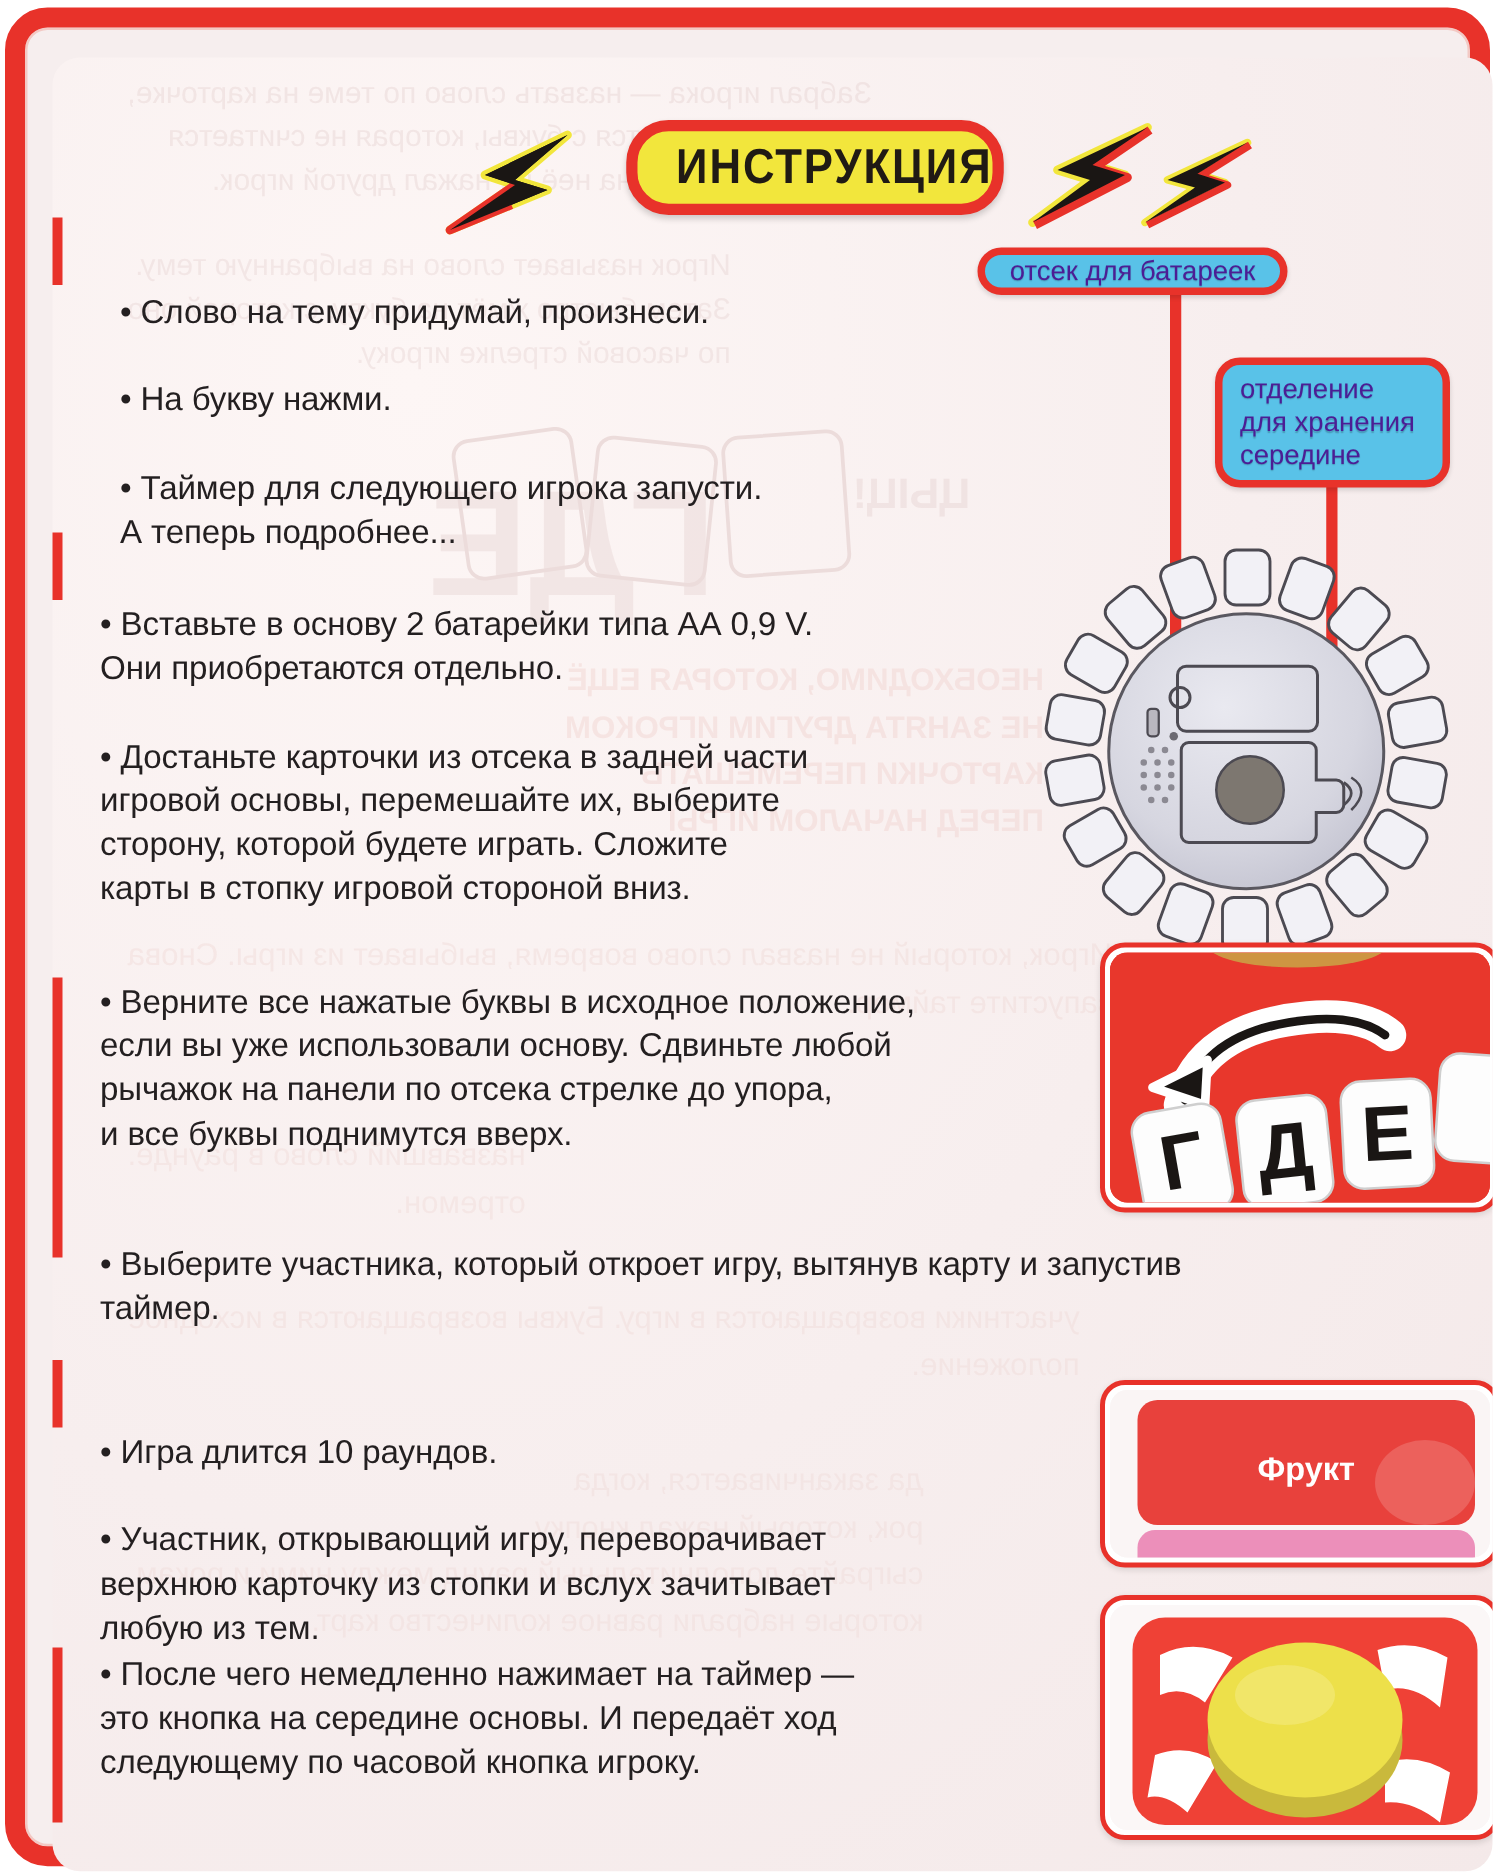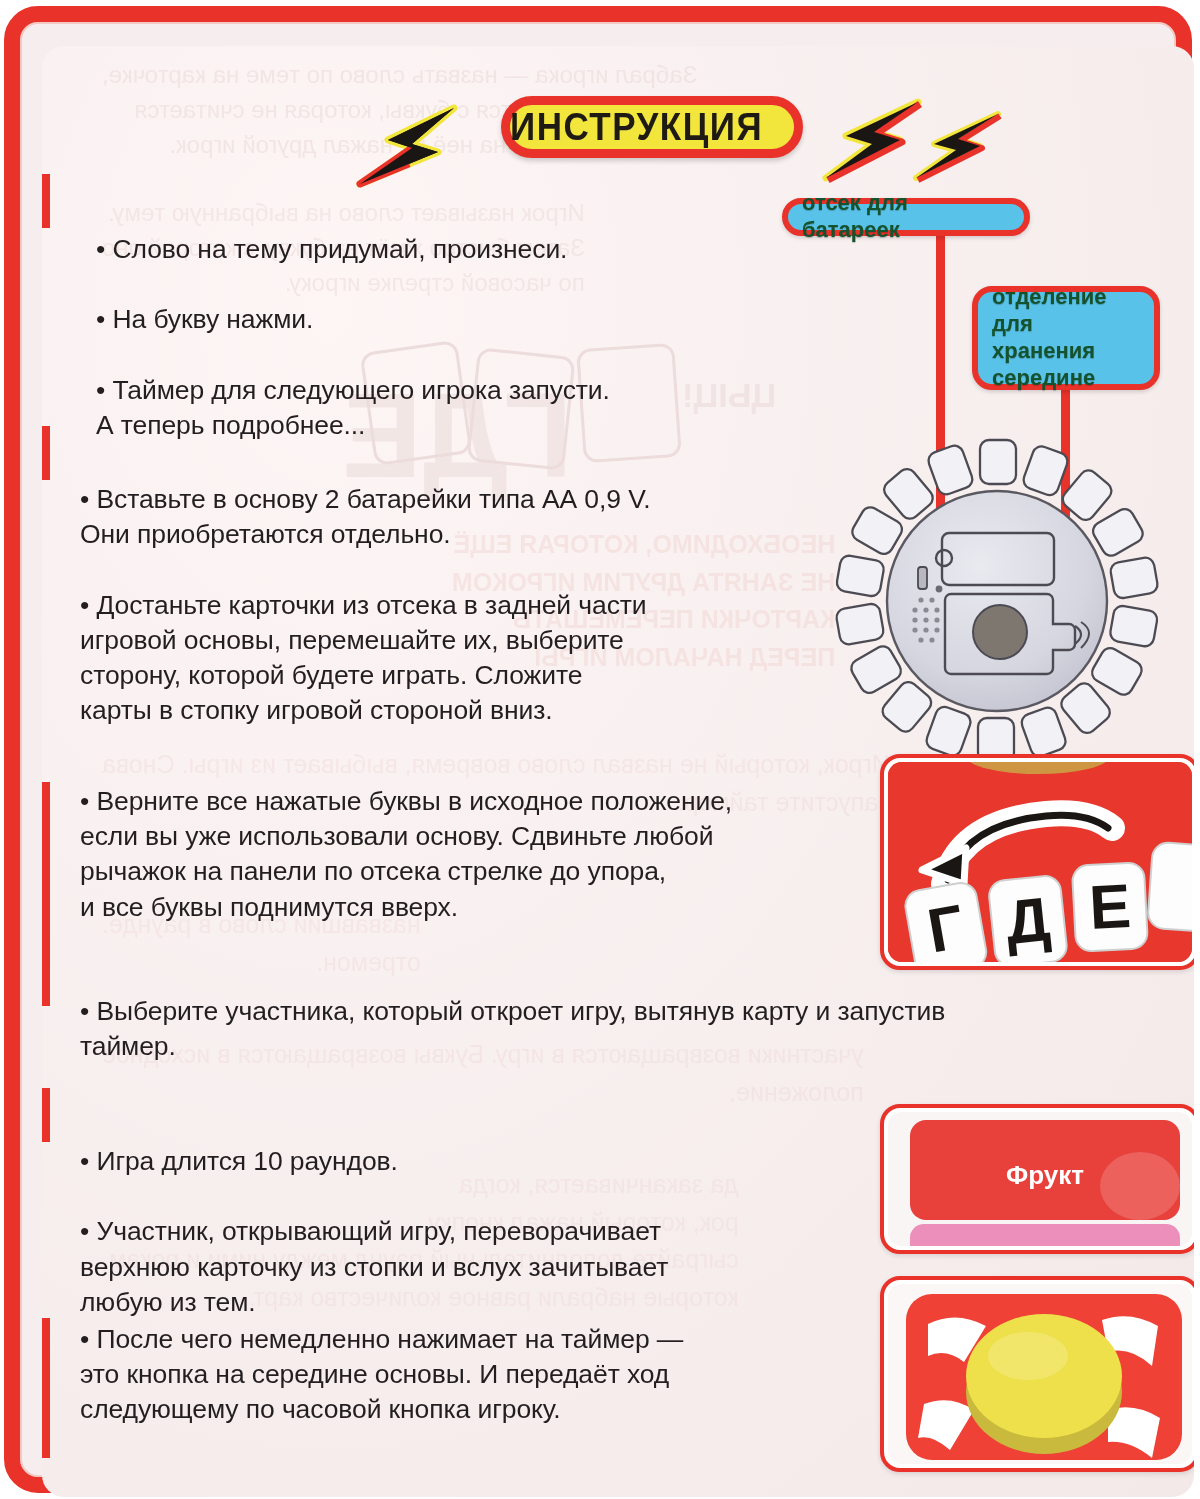--- a/index.html
+++ b/index.html
@@ -31,24 +31,24 @@
 
   
   .wm{position:absolute;color:#ead9d8;font-weight:700;
       transform:scaleX(-1);user-select:none;pointer-events:none;
       font-family:"Liberation Sans",sans-serif;}
   .wm-outline{position:absolute;border:3px solid #ecdcdb;border-radius:14px;
       transform:rotate(-8deg);pointer-events:none;}
 
   
   #title-badge{
-    position:absolute;left:459px;top:50px;width:302px;height:62px;
+    position:absolute;left:459px;top:50px;width:302px;height:76px;
     background:#f2e63c;border:9px solid #e8322a;border-radius:34px;
     box-sizing:border-box;
-    display:flex;align-items:center;justify-content:flex-start;
+    display:flex;align-items:center;justify-content:flex-end;
     box-shadow:0 3px 5px rgba(0,0,0,.18);
   }
   #title-badge span{
     font-size:35px;font-weight:700;letter-spacing:1.5px;color:#201a14;
     font-family:"Liberation Sans",sans-serif;
     transform:scaleY(1.12);
   }
 
   
   .bolt{position:absolute;pointer-events:none;}
@@ -77,21 +77,21 @@
     font-size:26.5px;line-height:1.33;
     font-family:"Liberation Sans","DejaVu Sans",sans-serif;
     letter-spacing:-0.1px;
     white-space:pre-line;
   }
 
   
   .callout{
     position:absolute;background:#59c2e8;border:6px solid #e8322a;
     border-radius:20px;box-sizing:border-box;
-    color:#14532d;font-weight:700;font-size:22px;line-height:1.22;
+    color:#4c1d95;font-weight:400;font-size:22px;line-height:1.22;
     display:flex;align-items:center;
     padding:6px 14px;
     text-shadow:0 1px 1px rgba(0,0,0,.22);
     white-space:pre-line;
     box-shadow:0 2px 4px rgba(0,0,0,.15);
   }
   .conn{position:absolute;background:#e8322a;}
 
   
   #device{position:absolute;left:775px;top:388px;width:360px;height:330px;}

